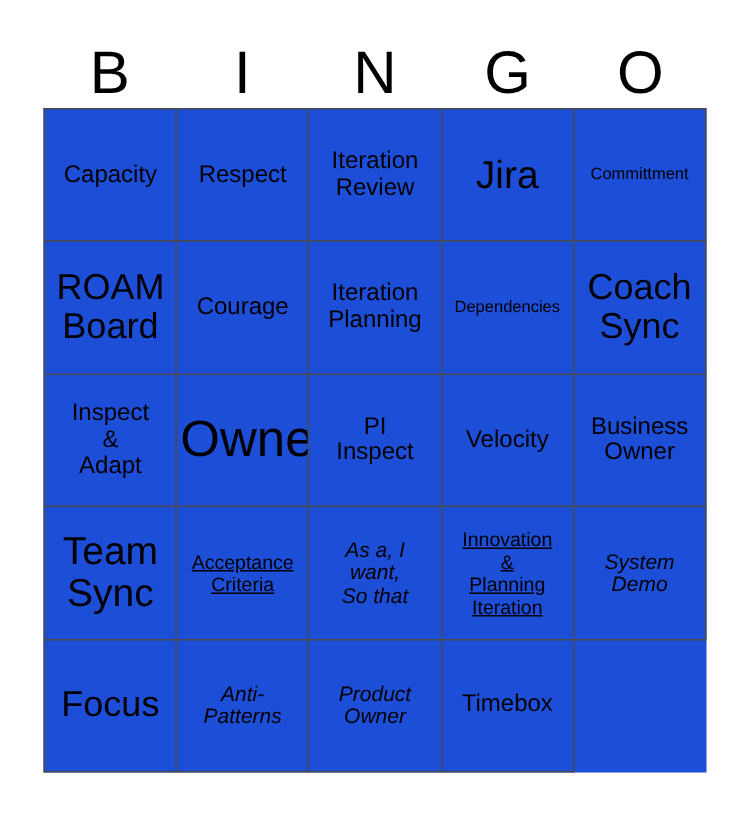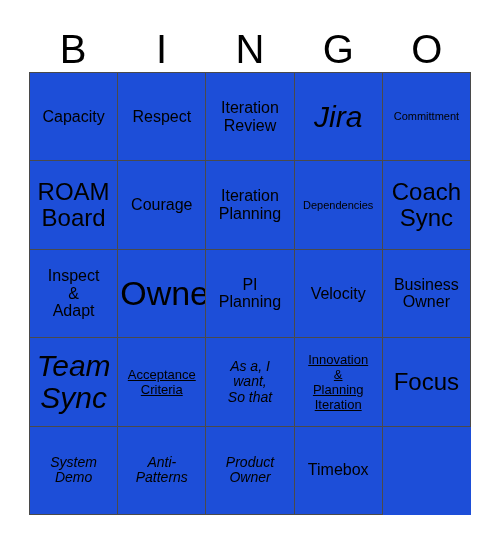--- a/index.html
+++ b/index.html
@@ -75,21 +75,21 @@
     white-space: pre-line;
     line-height: 1.06;
   }
 
   
   .sz-xxs .cell-text { font-size: 11px; line-height: 1.18; }
   .sz-xs  .cell-text { font-size: 13px; line-height: 1.16; text-decoration: underline; }
   .sz-s   .cell-text { font-size: 16px; line-height: 1.12; }
   .sz-m   .cell-text { font-size: 14px; line-height: 1.10; font-style: italic; }
   .sz-l   .cell-text { font-size: 24px; line-height: 1.08; }
-  .sz-xl  .cell-text { font-size: 30px; line-height: 1.06; font-style: italic; }
+  .sz-xl  .cell-text { font-size: 26px; line-height: 1.06; }
   .sz-xxl .cell-text { font-size: 34px; line-height: 1.04; }
 </style>
 </head>
 <body>
 
 <div id="card">
 
   <div id="header">
     <div class="header-letter">B</div>
     <div class="header-letter">I</div>
@@ -139,21 +139,21 @@
     <div class="cell sz-s">
         <span class="cell-text">Inspect
 &amp;
 Adapt</span>
       </div>
     <div class="cell sz-xxl">
         <span class="cell-text">Owner!</span>
       </div>
     <div class="cell sz-s">
         <span class="cell-text">PI
-Planning</span>
+Inspect</span>
       </div>
     <div class="cell sz-s">
         <span class="cell-text">Velocity</span>
       </div>
 
     <div class="cell sz-s">
         <span class="cell-text">Business
 Owner</span>
       </div>
     <div class="cell sz-xl">
@@ -169,28 +169,28 @@
 want,
 So that</span>
       </div>
     <div class="cell sz-xs">
         <span class="cell-text">Innovation
 &amp;
 Planning
 Iteration</span>
       </div>
 
+    <div class="cell sz-m">
+        <span class="cell-text">System
+Demo</span>
+      </div>
     <div class="cell sz-l">
         <span class="cell-text">Focus</span>
       </div>
     <div class="cell sz-m">
-        <span class="cell-text">System
-Demo</span>
-      </div>
-    <div class="cell sz-m">
         <span class="cell-text">Anti-
 Patterns</span>
       </div>
     <div class="cell sz-m">
         <span class="cell-text">Product
 Owner</span>
       </div>
     <div class="cell sz-s">
         <span class="cell-text">Timebox</span>
       </div>

